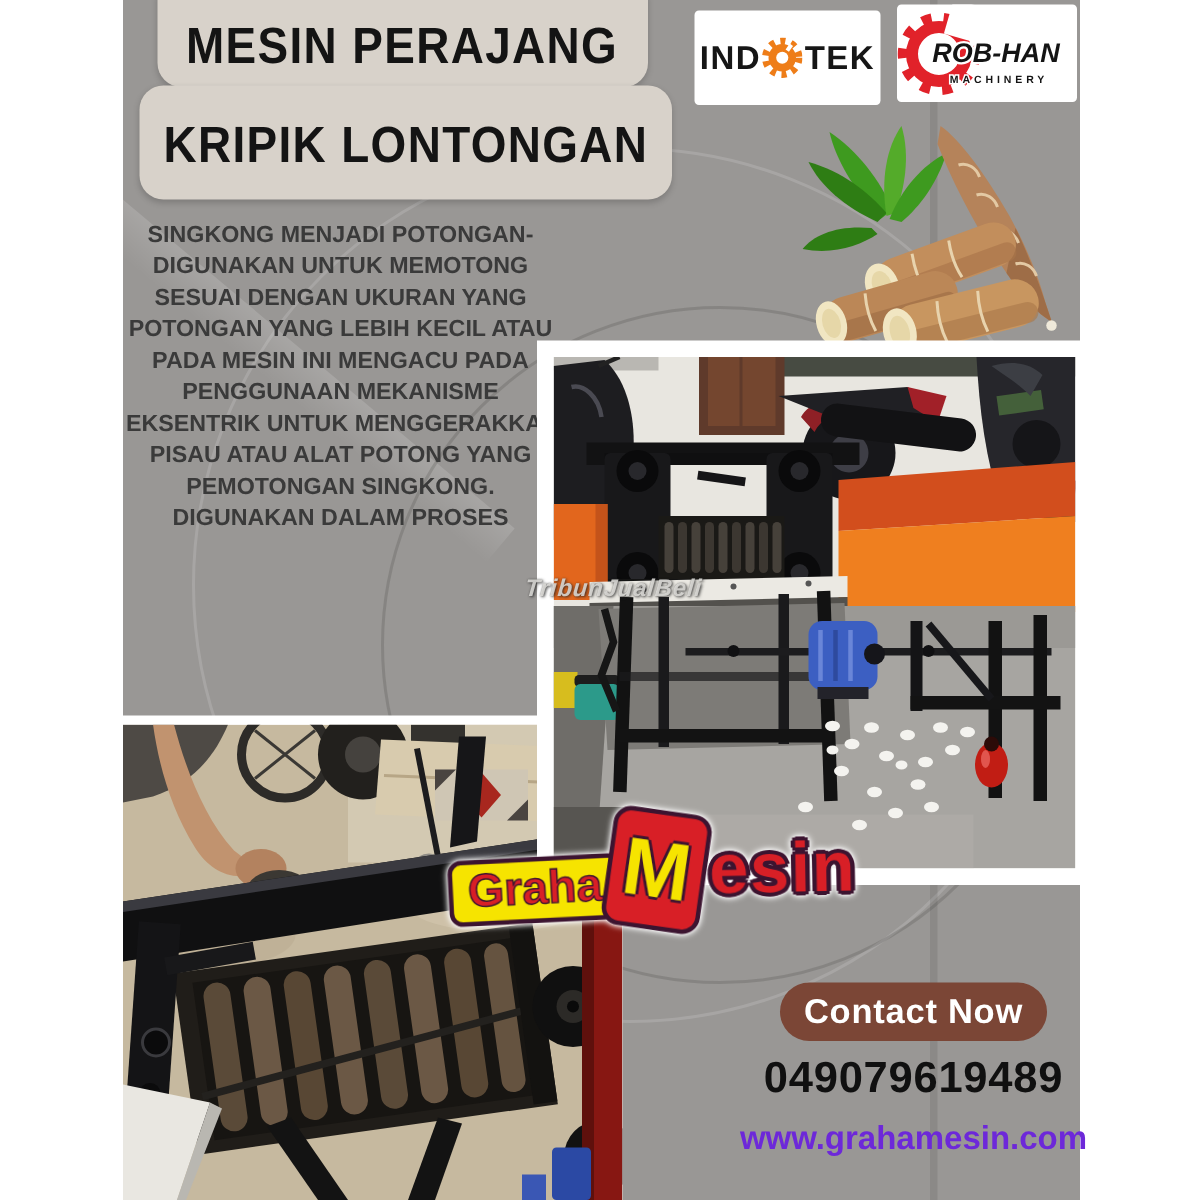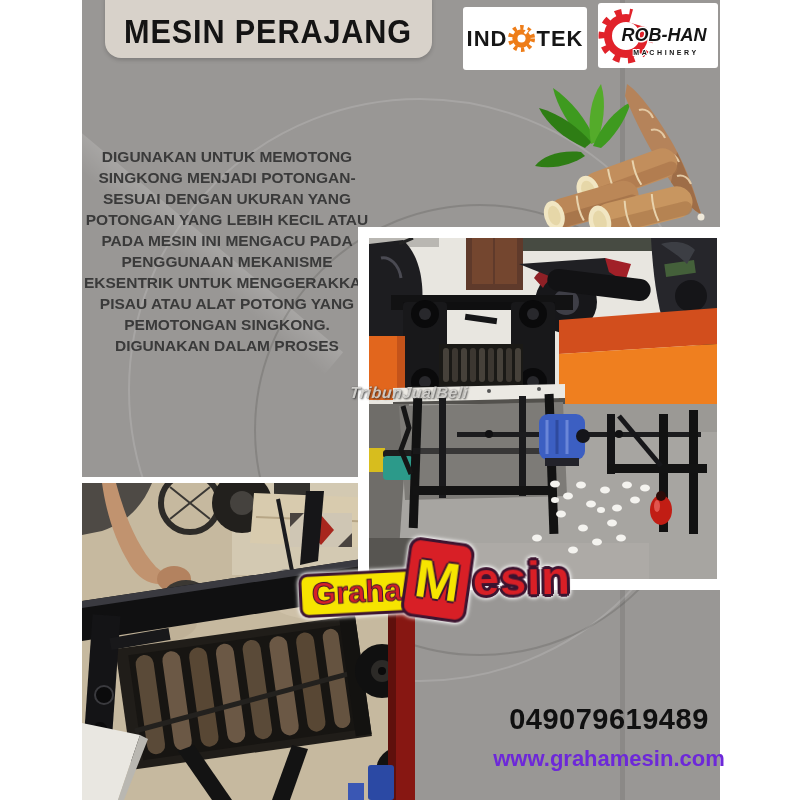--- a/index.html
+++ b/index.html
@@ -78,20 +78,23 @@
   <div class="abs panel">
     <div class="streak"></div>
     <div class="arc arc2"></div>
     <div class="arc arc1"></div>
     <div class="seam"></div>
   </div>
 
   <div class="abs plate plate1">
     <span class="title-text">MESIN PERAJANG</span>
   </div>
+  <div class="abs plate plate2">
+    <span class="title-text">KRIPIK LONTONGAN</span>
+  </div>
 
   <div class="abs logo-card indotek">
     <span class="txt">IND</span>
     <svg width="27" height="27" viewBox="0 0 28 28">
       <circle cx="14" cy="14" r="11.5" fill="none" stroke="#ee7d18" stroke-width="5" stroke-dasharray="3.5 4"></circle>
       <circle cx="14" cy="14" r="9.5" fill="#ee7d18"></circle>
       <circle cx="14" cy="14" r="4.2" fill="#ffffff"></circle>
       <rect x="12.6" y="3" width="2.8" height="5" fill="#ffffff" transform="rotate(35 14 14)"></rect>
     </svg>
     <span class="txt">TEK</span>
@@ -143,22 +146,22 @@
       <rect x="58" y="112" width="100" height="32" rx="16" fill="#c89660"></rect>
       <rect x="62" y="129" width="94" height="14" rx="7" fill="#ab7a4c" opacity="0.65"></rect>
       <path d="M92,114 C90,124 90,133 92,142" stroke="#e8d3ad" stroke-width="2" fill="none"></path>
       <path d="M120,114 C118,124 118,133 120,142" stroke="#e8d3ad" stroke-width="2" fill="none"></path>
       <ellipse cx="63" cy="128" rx="11" ry="16" fill="#f1e6c2"></ellipse>
       <ellipse cx="63" cy="128" rx="6.5" ry="11" fill="#e6d7a8"></ellipse>
     </g>
   </svg>
 
   <div class="abs desc">
+    <div>SINGKONG MENJADI POTONGAN-</div>
     <div>DIGUNAKAN UNTUK MEMOTONG</div>
-    <div>SINGKONG MENJADI POTONGAN-</div>
     <div>SESUAI DENGAN UKURAN YANG</div>
     <div>POTONGAN YANG LEBIH KECIL ATAU</div>
     <div>PADA MESIN INI MENGACU PADA</div>
     <div>PENGGUNAAN MEKANISME</div>
     <div>EKSENTRIK UNTUK MENGGERAKKAN</div>
     <div>PISAU ATAU ALAT POTONG YANG</div>
     <div>PEMOTONGAN SINGKONG.</div>
     <div>DIGUNAKAN DALAM PROSES</div>
   </div>
 
@@ -369,16 +372,19 @@
   <div class="abs brand">
     <div class="graha-box">
       <span>Graha</span>
     </div>
     <div class="m-box">
       <span>M</span>
     </div>
     <div class="esin">esin</div>
   </div>
 
+  <div class="abs contact-btn">
+    <span>Contact Now</span>
+  </div>
   <div class="abs phone">049079619489</div>
   <div class="abs website">www.grahamesin.com</div>
 
 </div>
 
 </body></html>

